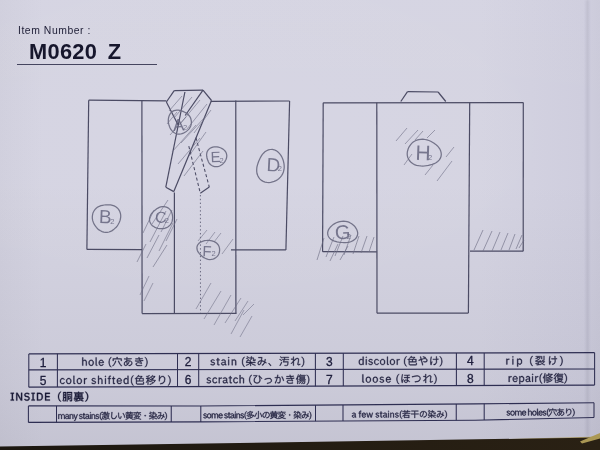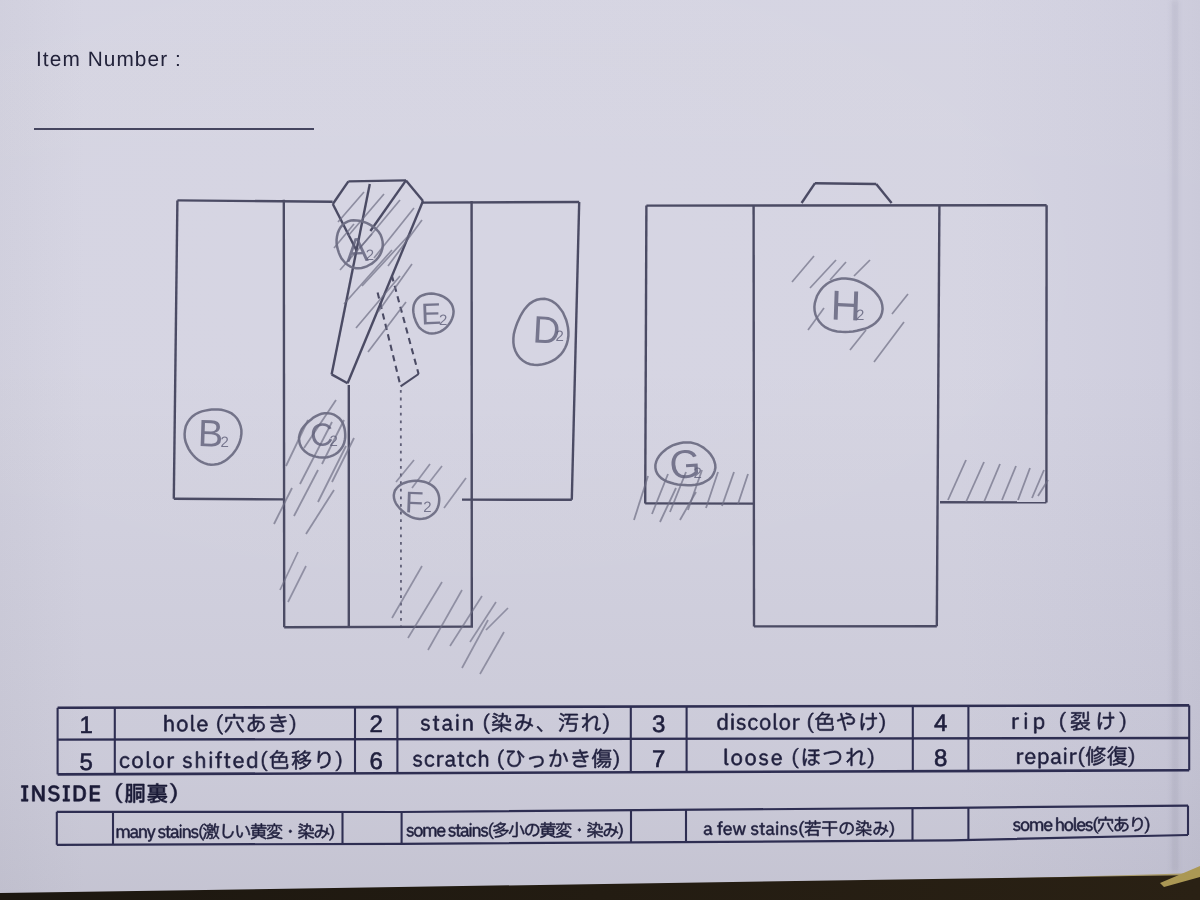--- a/index.html
+++ b/index.html
@@ -13,20 +13,21 @@
 <body>
 <div id="page">
 
 <div style="position:absolute;left:0;top:0;width:600px;height:450px;background:linear-gradient(180deg, rgba(255,255,255,0.02) 0%, rgba(0,0,0,0) 40%, rgba(20,20,40,0.05) 85%, rgba(20,20,40,0.085) 100%);"></div>
 
 <div style="position:absolute;left:586px;top:0;width:3px;height:436px;background:rgba(60,60,90,0.10);filter:blur(1.2px);"></div>
 <div id="soft">
 
 <div style="position:absolute;left:18px;top:20.5px;font-size:10.4px;letter-spacing:0.55px;color:#22223a;">Item Number :</div>
 
+<div style="position:absolute;left:29px;top:34.8px;font-size:21.8px;font-weight:bold;color:#16162c;letter-spacing:0.3px;">M0620<span style="margin-left:10.5px">Z</span></div>
 
 <div style="position:absolute;left:17px;top:59.6px;width:140px;height:1.4px;background:#45455f;"></div>
 <svg width="600" height="450" viewBox="0 0 600 450" style="position:absolute;left:0;top:0">
 
 <g>
           <line x1="88.7" y1="96.2" x2="166.3" y2="96.9" stroke="#4b4b64" stroke-width="1.2"></line>
           <line x1="210.8" y1="97.3" x2="289.6" y2="97.0" stroke="#4b4b64" stroke-width="1.2"></line>
         </g>
 
 <g>

